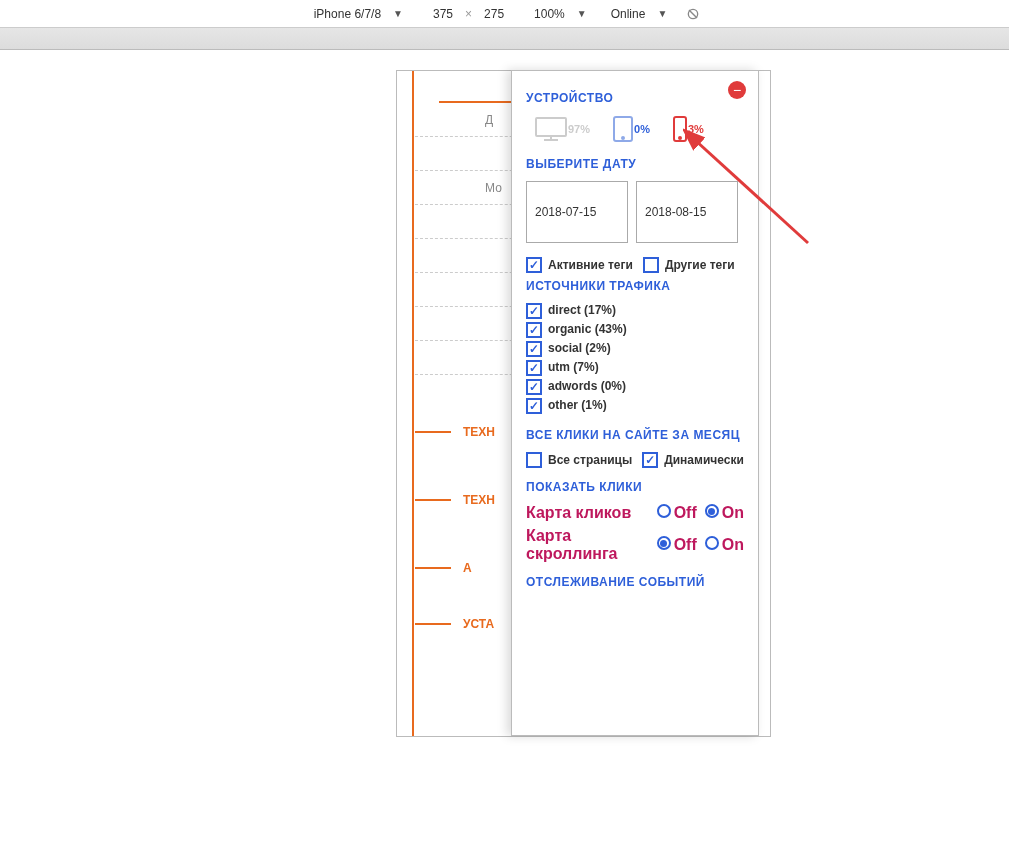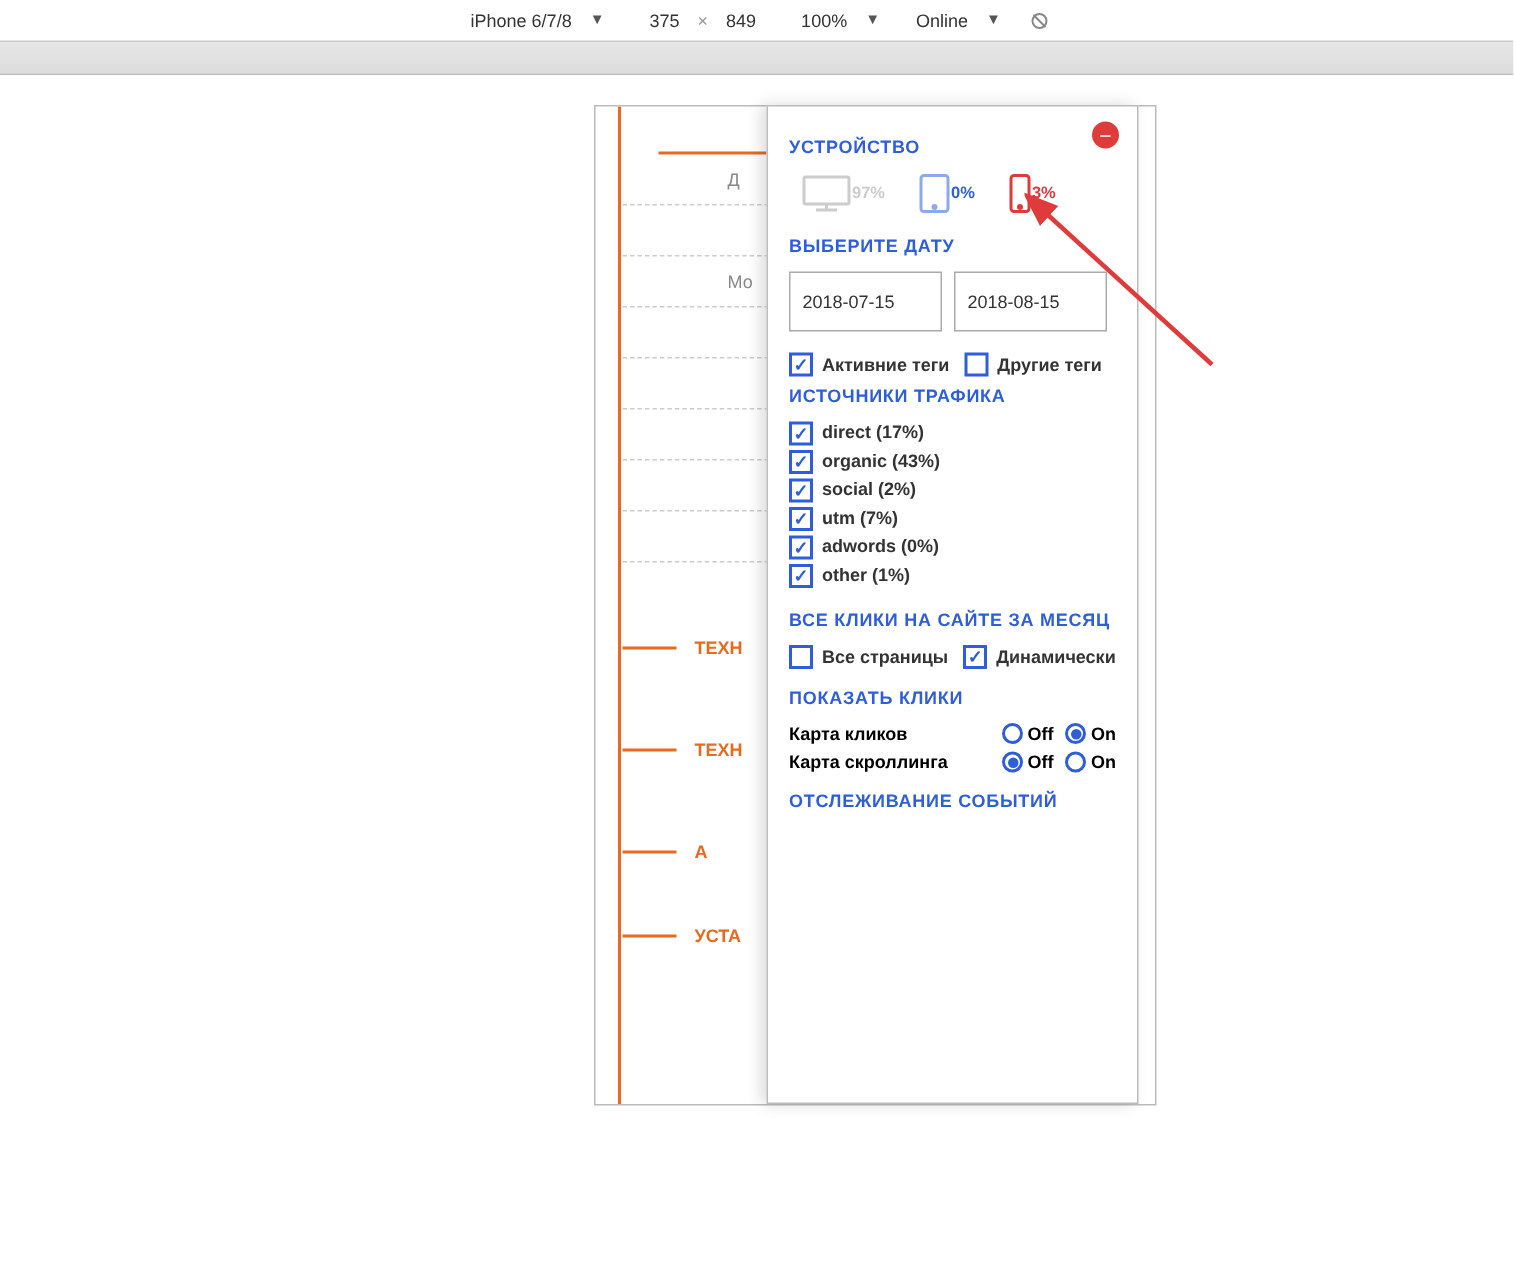--- a/index.html
+++ b/index.html
@@ -130,21 +130,21 @@
   }
   .dev-desktop svg { color:#ccc; }
   .dev-desktop .pct { color:#ccc; }
   .dev-tablet svg { color:#8ea9e8; }
   .dev-tablet .pct { color:#2e5fd9; }
   .dev-phone svg { color:#e03b3b; }
   .dev-phone .pct { color:#e03b3b; }
   .date-row { display:flex; gap:8px; margin-bottom:14px; }
   .date-input {
     border:1px solid #aaa;
-    padding: 12px 8px;
+    padding: 23px 8px;
     font-size:12px;
     width: 102px;
     color:#333;
   }
   .cb-row { display:flex; align-items:flex-start; margin: 4px 0; font-size:12px; font-weight:bold; color:#333; }
   .cb-row.pair { gap: 10px; }
   .cb-row .item { display:flex; align-items:center; }
   .cb {
     width:16px; height:16px;
     border: 2px solid #2e5fd9;
@@ -156,21 +156,21 @@
   .cb.checked::after {
     content:"✓";
     font-size: 12px;
     color:#2e5fd9;
     font-weight:bold;
   }
   .source-list .cb-row { margin: 3px 0; }
   .radio-row {
     display:flex; justify-content:space-between; align-items:center;
     margin: 5px 0;
-    font-size:12px; font-weight:bold; color:#000000;
+    font-size:16px; font-weight:bold; color:#be185d;
   }
   .radio-group { display:flex; gap: 8px; align-items:center; }
   .radio-item { display:flex; align-items:flex-start; gap:3px; cursor:pointer; }
   .radio {
     width:14px; height:14px; border:2px solid #2e5fd9; border-radius:50%;
     display:flex; align-items:center; justify-content:center;
   }
   .radio.selected::after {
     content:""; width:7px; height:7px; border-radius:50%;
     background:#2e5fd9;
@@ -185,21 +185,21 @@
 </head>
 <body>
 
 <div class="devtools-bar">
   <span class="drop">
     <span>iPhone 6/7/8</span>
     <span class="arrow-down-sym">▼</span>
   </span>
   <span style="margin-left:18px;">375</span>
   <span style="color:#999;">×</span>
-  <span>849</span>
+  <span>275</span>
   <span class="drop" style="margin-left:18px;">
     <span>100%</span>
     <span class="arrow-down-sym">▼</span>
   </span>
   <span class="drop">
     <span>Online</span>
     <span class="arrow-down-sym">▼</span>
   </span>
   <span class="rotate-icon">
     <svg width="16" height="16" viewBox="0 0 24 24" fill="none" stroke="#888" stroke-width="2">

